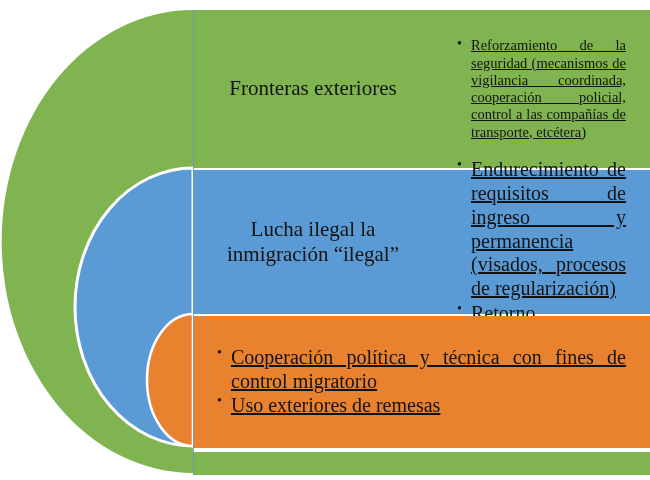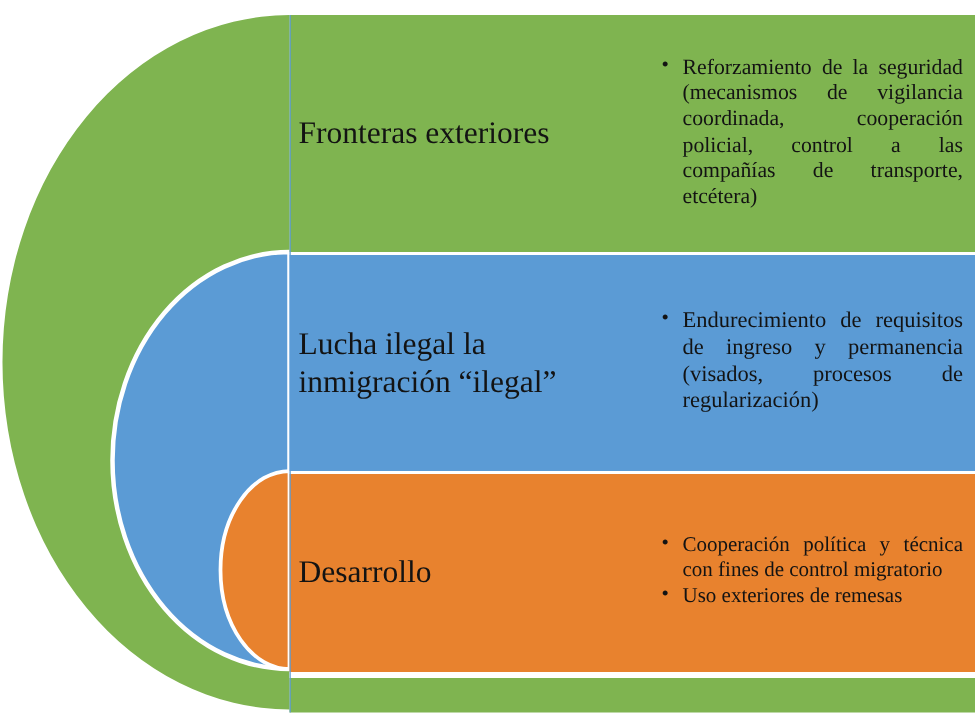--- a/index.html
+++ b/index.html
@@ -43,57 +43,58 @@
     box-sizing: border-box;
   }
   .band-green  { top: 0px;   height: 158px; background: #7FB450; }
   .band-blue   { top: 158px; height: 148px; background: #5B9BD5; border-top: 2px solid #ffffff; border-bottom: 2px solid #ffffff; }
   .band-orange { top: 306px; height: 132px; background: #E8822E; }
   .band-foot   { top: 438px; height: 27px;  background: #7FB450; border-top: 4px solid #ffffff; }
 
   .label-col {
     width: 240px;
     flex: 0 0 240px;
-    text-align: left;
+    text-align: center;
     color: #131313;
     font-size: 21px;
     line-height: 1.2;
     padding: 0 6px;
     box-sizing: border-box;
   }
   .bullets-col {
     flex: 1 1 auto;
     padding: 0 8px 0 6px;
     box-sizing: border-box;
     color: #131313;
   }
   ul.bullets {
     list-style: none;
-    margin: 0;
+    margin: 16px;
     padding: 0;
+    text-decoration: underline;
   }
   ul.bullets > li {
     position: relative;
     padding-left: 16px;
     font-size: 14.5px;
     line-height: 1.19;
     text-align: justify;
     text-justify: inter-word;
     margin: 0 0 1px 0;
   }
   ul.bullets > li::before {
     content: "\2022";
     position: absolute;
     left: 2px;
     top: -1px;
     font-size: 14px;
   }
   .band-green  ul.bullets > li { font-size: 14.5px; }
-  .band-blue   ul.bullets > li { font-size: 15px; }
-  .band-orange ul.bullets > li { font-size: 14px; }
+  .band-blue   ul.bullets > li { font-size: 20px; }
+  .band-orange ul.bullets > li { font-size: 20px; }
 
   
   .vdivider {
     position: absolute;
     left: 193px;
     top: 10px;
     width: 1px;
     height: 465px;
     background: rgba(91,155,213,0.75);
   }
@@ -121,26 +122,26 @@
           <li>Reforzamiento de la seguridad (mecanismos de vigilancia coordinada, cooperación policial, control a las compañías de transporte, etcétera)</li>
         </ul>
       </div>
     </div>
 
     <div class="band band-blue">
       <div class="label-col">Lucha ilegal la inmigración “ilegal”</div>
       <div class="bullets-col">
         <ul class="bullets">
           <li>Endurecimiento de requisitos de ingreso y permanencia (visados, procesos de regularización)</li>
+          <li>Retorno</li>
         </ul>
       </div>
     </div>
 
     <div class="band band-orange">
-      <div class="label-col">Desarrollo</div>
       <div class="bullets-col">
         <ul class="bullets">
           <li>Cooperación política y técnica con fines de control migratorio</li>
           <li>Uso exteriores de remesas</li>
         </ul>
       </div>
     </div>
 
     <div class="band band-foot"></div>
 

